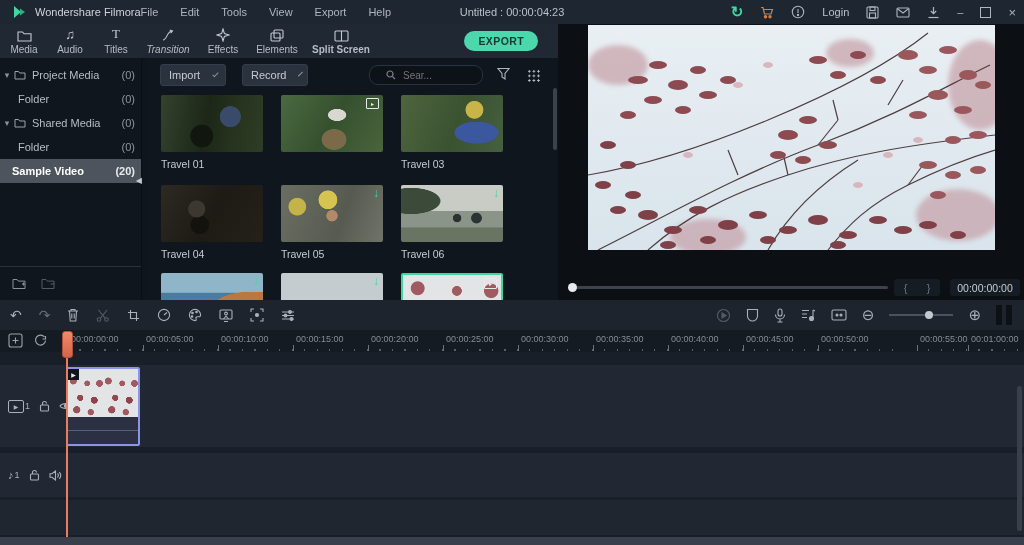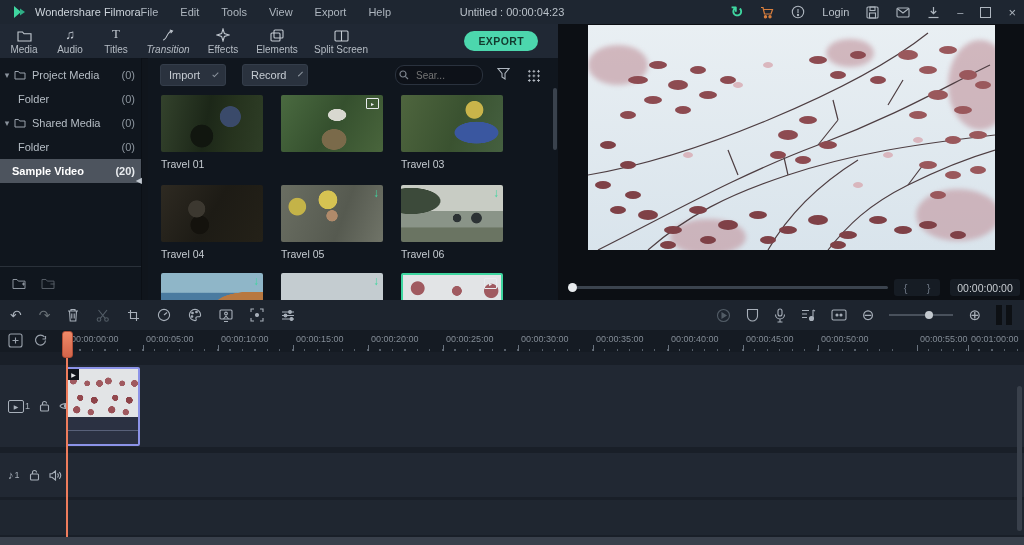--- a/index.html
+++ b/index.html
@@ -47,21 +47,21 @@
   #sb-collapse{position:absolute;right:-1px;top:118px;color:#c3cad2;font-size:8px;}
 
   
   #mediapanel{position:absolute;left:148px;top:58px;width:410px;height:242px;background:#10161e;overflow:hidden;}
   #mp-head{position:absolute;left:0;top:4px;width:100%;height:26px;display:flex;align-items:center;}
   .drop-btn{background:#2a323e;border:1px solid #343d4a;border-radius:3px;height:20px;
             display:flex;align-items:center;padding:0 8px;gap:14px;color:#c6ccd3;margin-left:12px;width:48px;justify-content:space-between;}
   .chev{width:5px;height:5px;border-right:1px solid #8a929c;border-bottom:1px solid #8a929c;
         transform:rotate(45deg);margin-top:-3px;}
   #search-box{position:absolute;right:75px;display:flex;align-items:center;background:#0d1118;
-              border:1px solid #2a323e;border-radius:9px;height:18px;width:80px;padding:0 3px;gap:5px;}
+              border:1px solid #2a323e;border-radius:9px;height:18px;width:80px;padding:0 16px;gap:5px;}
   #search-box input{background:transparent;border:none;outline:none;color:#7b828c;width:55px;font-size:10px;
                     font-family:"Liberation Sans",sans-serif;}
   #filter-icon{position:absolute;right:48px;top:5px;color:#aeb6bf;}
   #grid-icon{position:absolute;right:18px;top:7px;width:13px;height:13px;
      background:radial-gradient(#b8bfc7 0.9px,transparent 1.2px);background-size:4.6px 4.6px;}
   .thumb{position:absolute;width:102px;height:57px;border-radius:2px;overflow:hidden;}
   .clip-name{position:absolute;width:102px;color:#c6ccd2;font-size:10.5px;}
   .dl-badge{position:absolute;top:3px;right:4px;color:#3fd6a0;font-weight:bold;font-size:12px;line-height:10px;}
   .wh-badge{position:absolute;top:3px;right:4px;width:11px;height:9px;border:1px solid #e8ebee;border-radius:1px;
             display:flex;align-items:center;justify-content:center;color:#e8ebee;font-size:6px;}
@@ -259,21 +259,21 @@
     </div>
     <div class="tab" style="min-width:54px;">
       <span class="tic">
           <svg width="14" height="13" viewBox="0 0 14 13" stroke="#c3cad2" fill="none" stroke-width="1.1">
             <rect x="4" y="1" width="9" height="8" rx="1"></rect>
             <rect x="1" y="4" width="9" height="8" rx="1"></rect>
           </svg>
         </span>
       <span>Elements</span>
     </div>
-    <div class="tab" style="min-width:70px;">
+    <div class="tab" style="min-width:70px;font-weight:bold;">
       <span class="tic">
           <svg width="15" height="12" viewBox="0 0 15 12" stroke="#c3cad2" fill="none" stroke-width="1.1">
             <rect x="1" y="1" width="13" height="10" rx="1"></rect>
             <path d="M7.5 1 V11"></path>
           </svg>
         </span>
       <span>Split Screen</span>
     </div>
     <span id="export-btn">EXPORT</span>
   </div>

